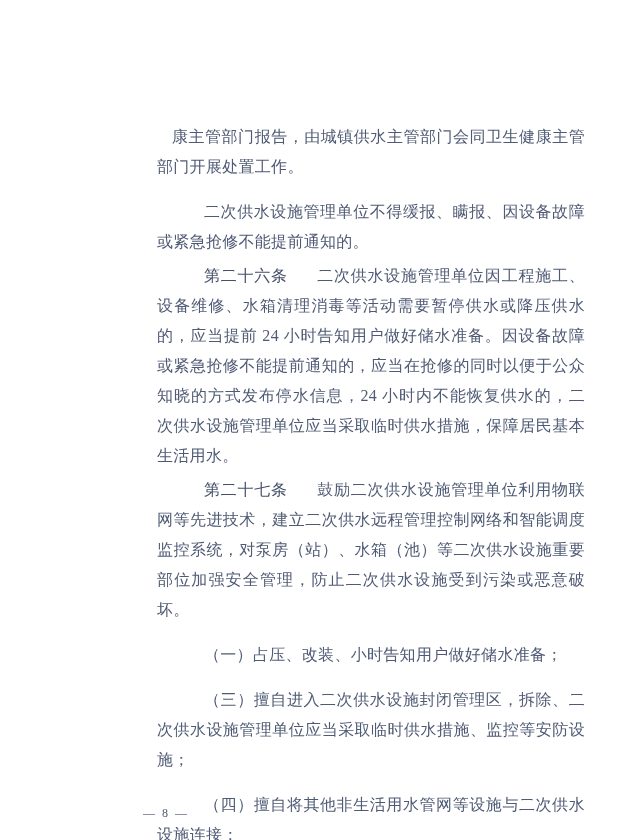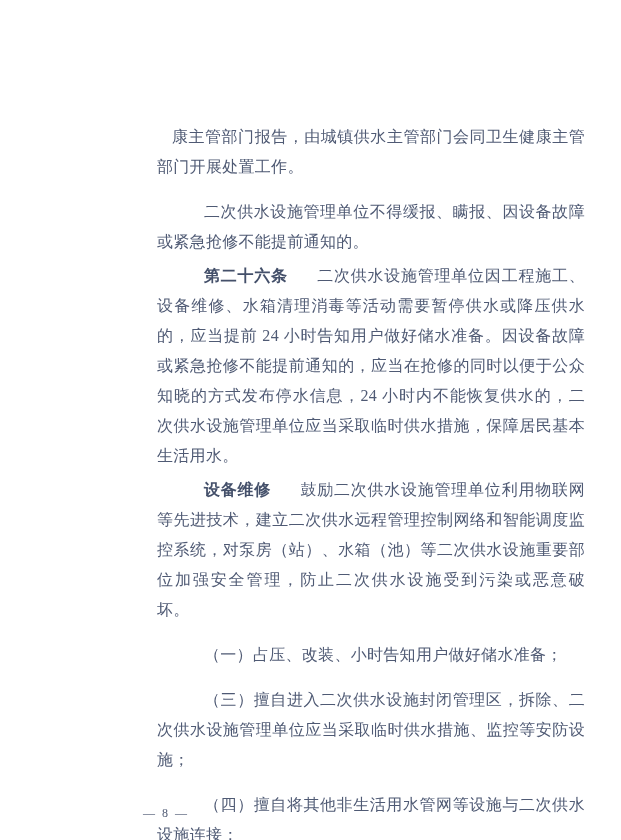--- a/index.html
+++ b/index.html
@@ -31,21 +31,21 @@
     text-align: justify;
     text-justify: inter-character;
   }
 
   .para { margin-bottom: 4px; }
   .para.indent { text-indent: 2em; }
   .para.article { margin-top: 4px; }
   .para.list-item { margin-bottom: 3px; }
 
   .lead {
-    font-weight: bold;
+    font-weight: normal;
     font-family: "Liberation Sans", sans-serif;
     color: var(--heading, #44506a);
     margin-right: 0.9em;
   }
 
   .page-number {
     position: absolute;
     left: 83px;
     top: 744px;
     font-size: 12px;
@@ -61,21 +61,21 @@
 <div class="page">
 
   <div class="body-text">
 
     <p class="para"><span>康主管部门报告，由城镇供水主管部门会同卫生健康主管部门开展处置工作。</span></p>
 
     <p class="para indent"><span>二次供水设施管理单位不得缓报、瞒报、因设备故障或紧急抢修不能提前通知的。</span></p>
 
     <p class="para indent article"><span class="lead">第二十六条</span><span>二次供水设施管理单位因工程施工、设备维修、水箱清理消毒等活动需要暂停供水或降压供水的，应当提前 24 小时告知用户做好储水准备。因设备故障或紧急抢修不能提前通知的，应当在抢修的同时以便于公众知晓的方式发布停水信息，24 小时内不能恢复供水的，二次供水设施管理单位应当采取临时供水措施，保障居民基本生活用水。</span></p>
 
-    <p class="para indent article"><span class="lead">设备维修</span><span>鼓励二次供水设施管理单位利用物联网等先进技术，建立二次供水远程管理控制网络和智能调度监控系统，对泵房（站）、水箱（池）等二次供水设施重要部位加强安全管理，防止二次供水设施受到污染或恶意破坏。</span></p>
+    <p class="para indent article"><span class="lead">第二十七条</span><span>鼓励二次供水设施管理单位利用物联网等先进技术，建立二次供水远程管理控制网络和智能调度监控系统，对泵房（站）、水箱（池）等二次供水设施重要部位加强安全管理，防止二次供水设施受到污染或恶意破坏。</span></p>
 
 
     <p class="para indent list-item"><span>（一）占压、改装、小时告知用户做好储水准备；</span></p>
 
 
     <p class="para indent list-item"><span>（三）擅自进入二次供水设施封闭管理区，拆除、二次供水设施管理单位应当采取临时供水措施、监控等安防设施；</span></p>
 
     <p class="para indent list-item"><span>（四）擅自将其他非生活用水管网等设施与二次供水设施连接；</span></p>
 
     <p class="para indent list-item"><span>（五）建立二次供水远程管理控制网络和智能调度监控系统。</span></p>

